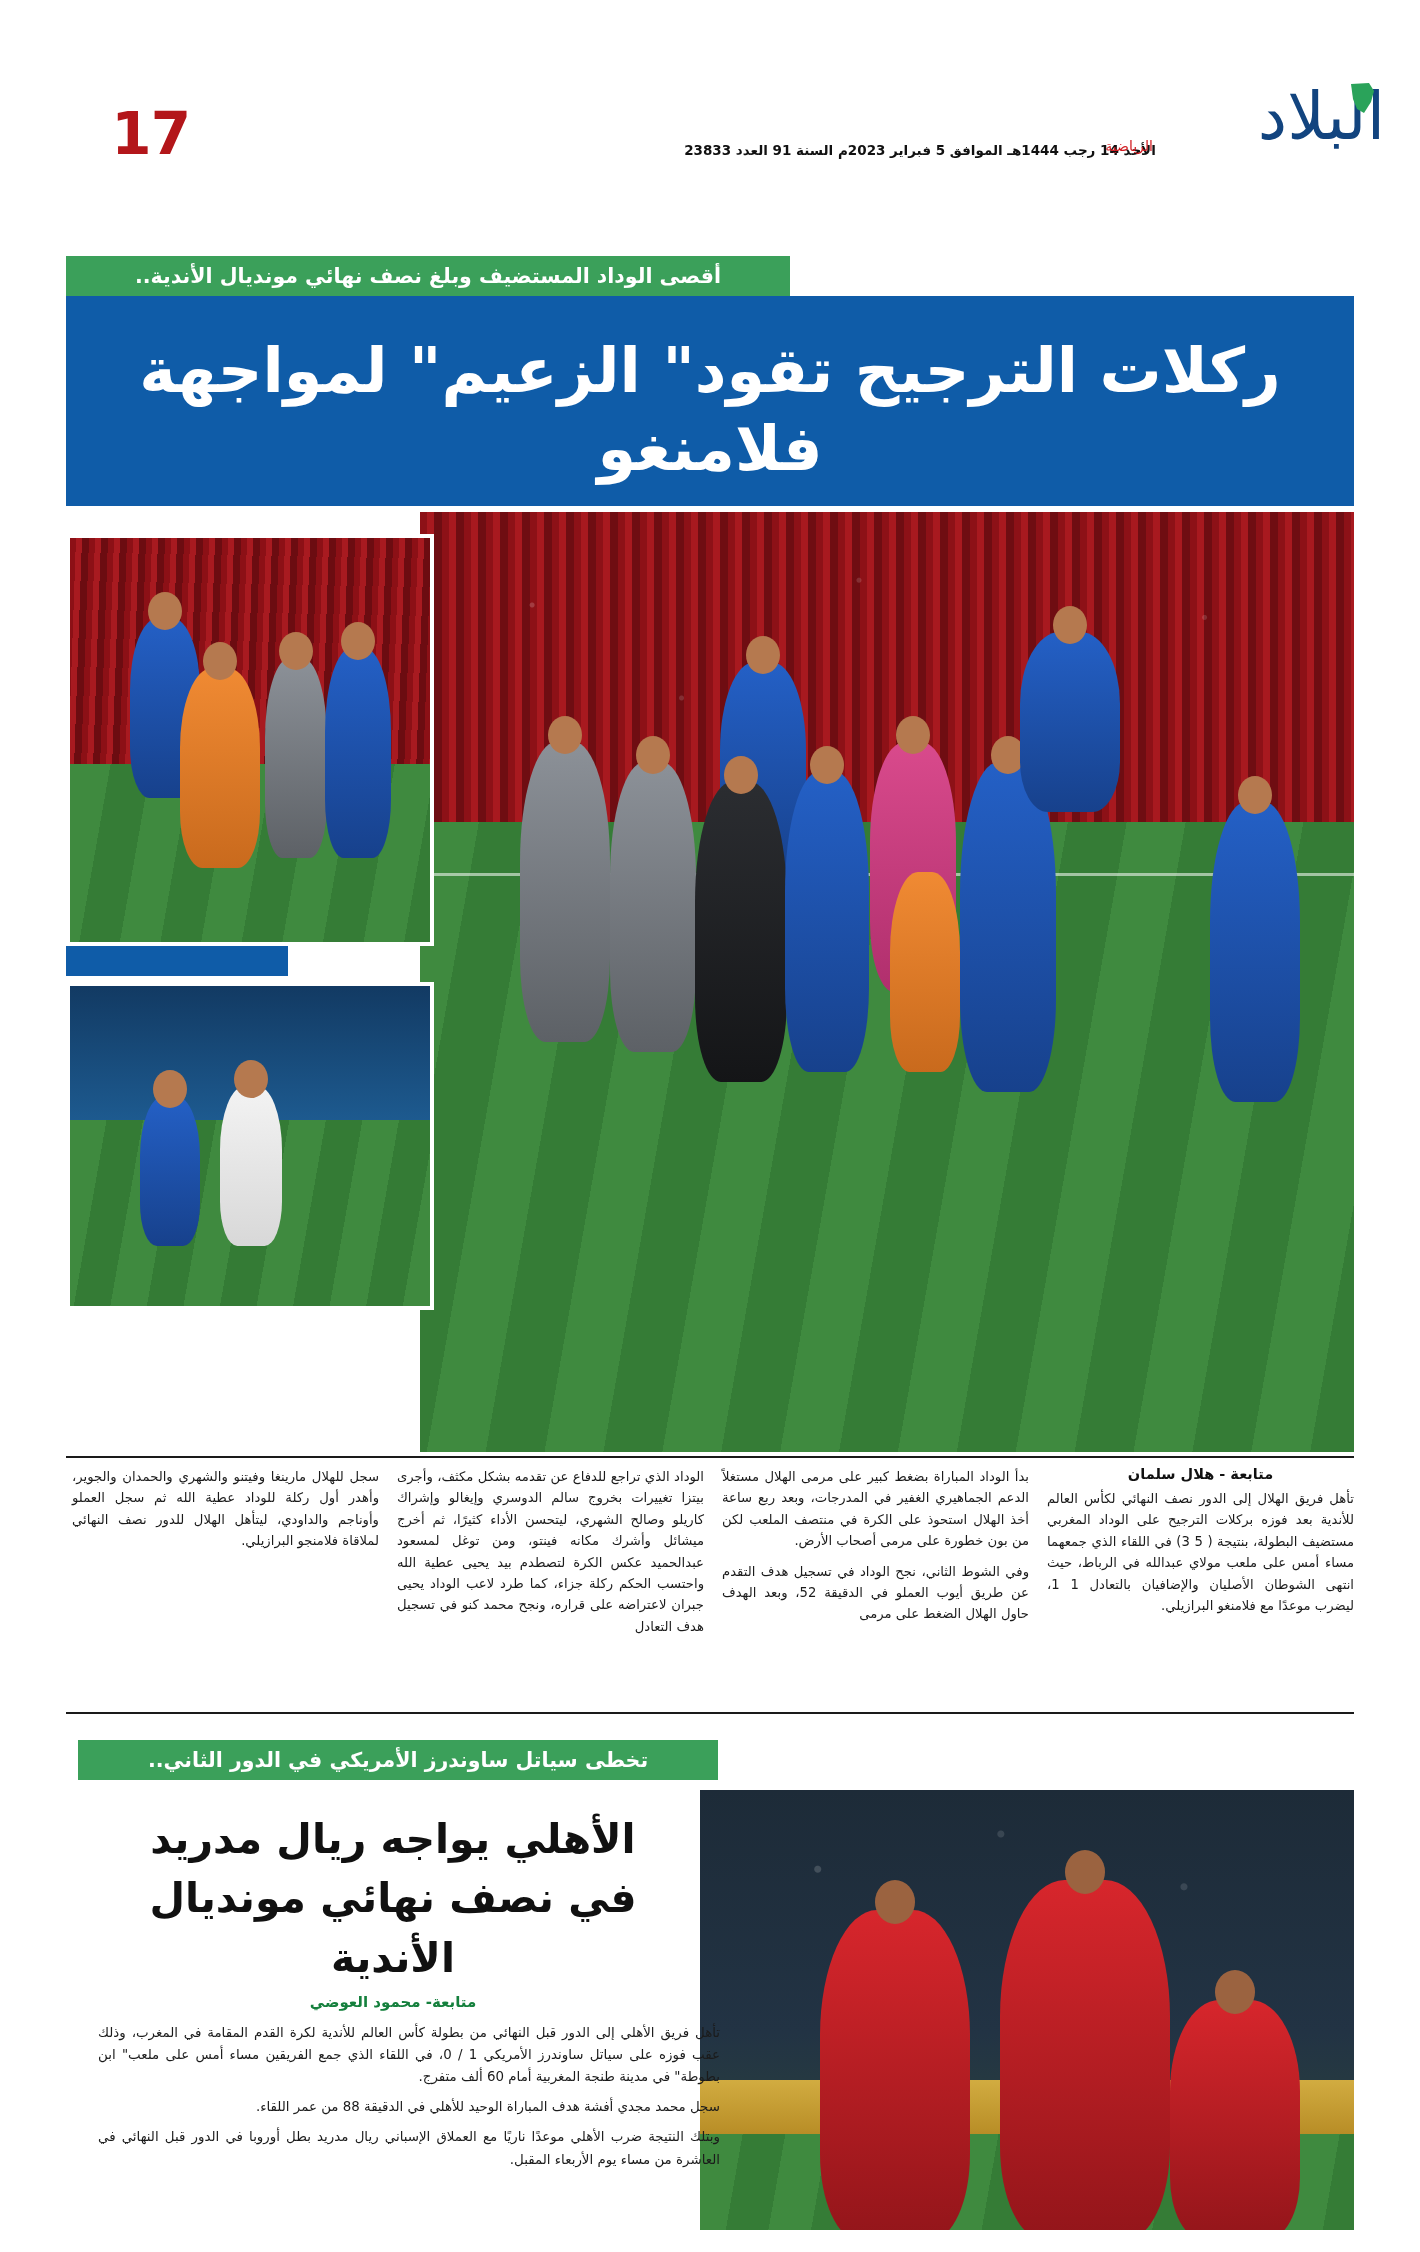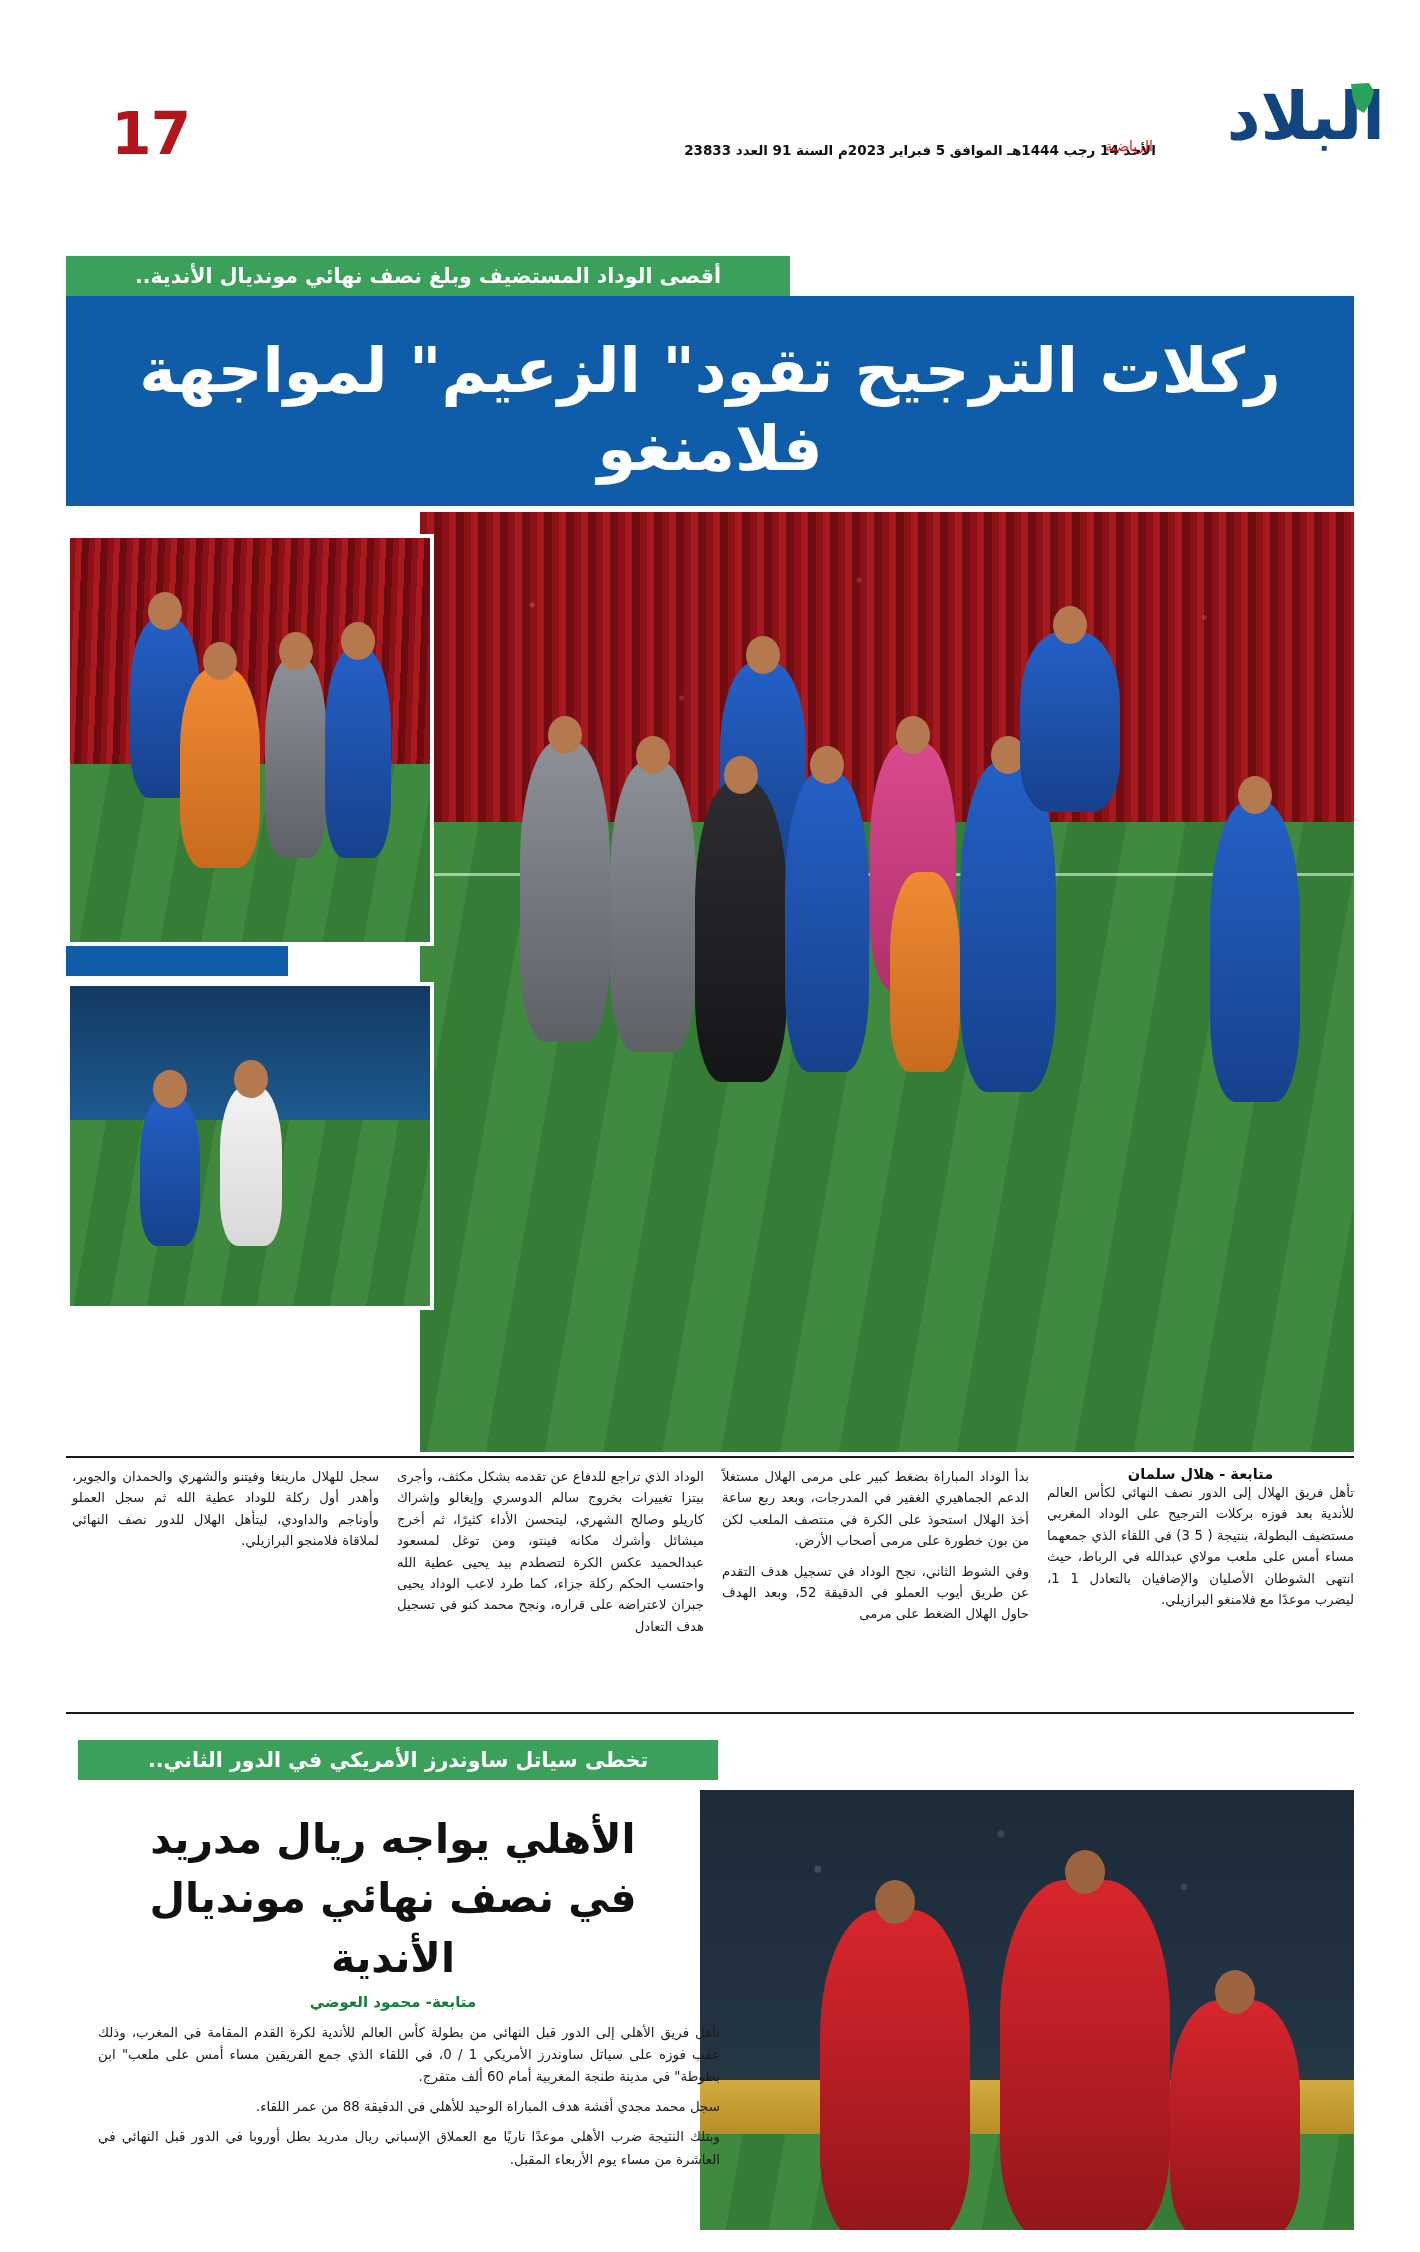--- a/index.html
+++ b/index.html
@@ -21,21 +21,21 @@
     font-family:"DejaVu Sans", sans-serif;letter-spacing:-1px;
   }
   .issueline{
     position:absolute;left:610px;top:138px;width:620px;
     text-align:center;direction:rtl;
     font-size:13.5px;font-weight:bold;color:#111;line-height:1.8;
   }
   .logo-wrap{position:absolute;left:1055px;top:80px;width:330px;height:110px;}
   .logo-word{
     position:absolute;right:0;top:4px;
-    font-size:66px;font-weight:bold;color:#12447f;
+    font-size:66px;font-weight:normal;color:#12447f;
     letter-spacing:-2px;line-height:1;
   }
   .logo-sub{
     position:absolute;right:232px;top:58px;
     font-size:14px;font-weight:normal;color:#d11a1f;
   }
   .logo-map{
     position:absolute;right:8px;top:2px;width:30px;height:34px;
   }
 
@@ -135,21 +135,21 @@
   
   .article-top-rule{
     position:absolute;left:66px;top:1456px;width:1288px;height:2px;background:#1a1a1a;
   }
   .cols{
     position:absolute;left:66px;top:1466px;width:1288px;height:240px;
     display:flex;flex-direction:row;direction:rtl;gap:18px;
   }
   .col{width:307px;direction:rtl;}
   .byline{
-    text-align:center;font-size:14.5px;font-weight:bold;color:#111;margin-bottom:0;
+    text-align:center;font-size:14.5px;font-weight:bold;color:#111;margin-bottom:6px;
   }
   .col p{
     margin:0 0 9px 0;font-size:13.2px;line-height:1.62;text-align:justify;color:#1b1b1b;
   }
   .article-bottom-rule{
     position:absolute;left:66px;top:1712px;width:1288px;height:2px;background:#1a1a1a;
   }
 
   
   .kicker2{

